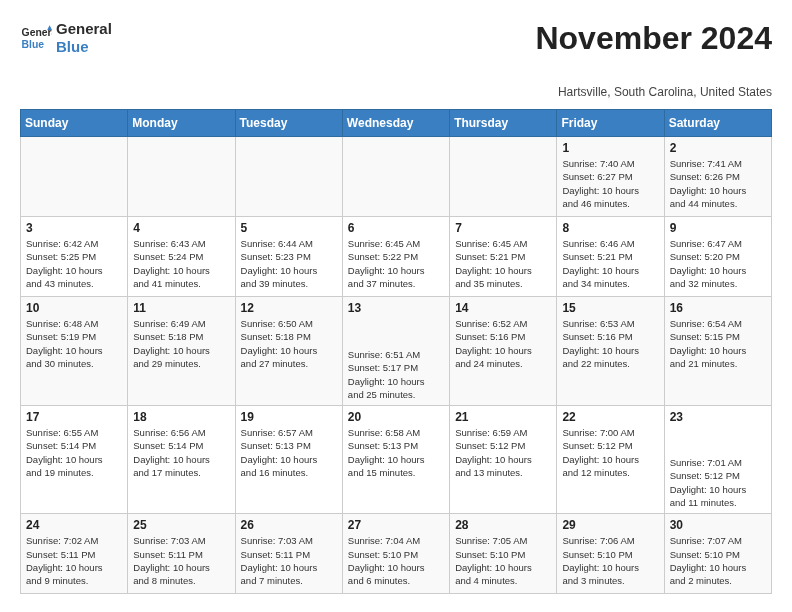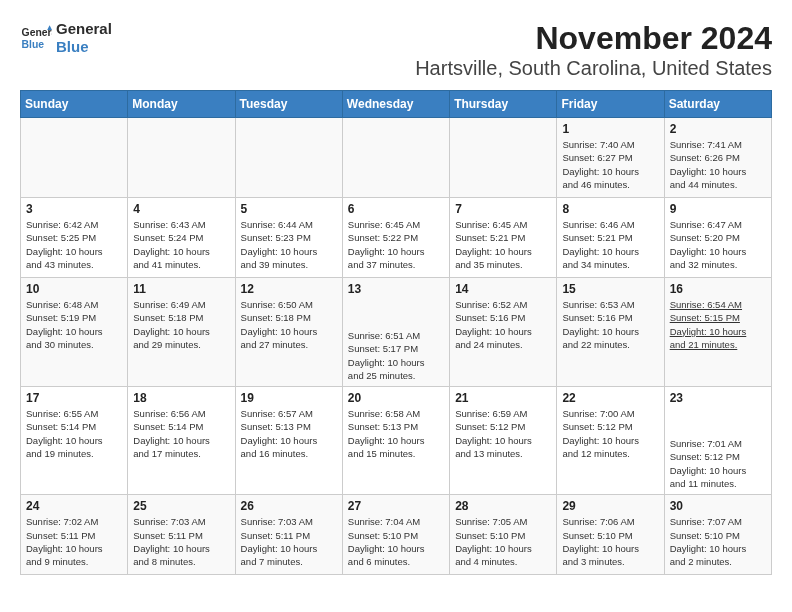--- a/index.html
+++ b/index.html
@@ -33,22 +33,23 @@
     }
     .title-area {
       text-align: right;
     }
     .month-title {
       font-size: 32px;
       font-weight: bold;
       color: #222;
     }
     .location-title {
-      font-size: 20px;
+      font-size: 12px;
       color: #444;
+      margin-top: 28px;
     }
     table {
       width: 100%;
       border-collapse: collapse;
       table-layout: fixed;
     }
     thead th {
       background-color: #3a7fc1;
       color: #fff;
       font-size: 12px;
@@ -227,21 +228,21 @@
         </td>
         <td>
           <div class="day-number">15</div>
           <div class="day-info" style="white-space: pre-line;">Sunrise: 6:53 AM
 Sunset: 5:16 PM
 Daylight: 10 hours
 and 22 minutes.</div>
         </td>
         <td>
           <div class="day-number">16</div>
-          <div class="day-info" style="white-space: pre-line; text-decoration: underline;">Sunrise: 6:54 AM
+          <div class="day-info" style="white-space: pre-line;">Sunrise: 6:54 AM
 Sunset: 5:15 PM
 Daylight: 10 hours
 and 21 minutes.</div>
         </td>
       </tr>
       <tr>
         <td>
           <div class="day-number">17</div>
           <div class="day-info" style="white-space: pre-line;">Sunrise: 6:55 AM
 Sunset: 5:14 PM

